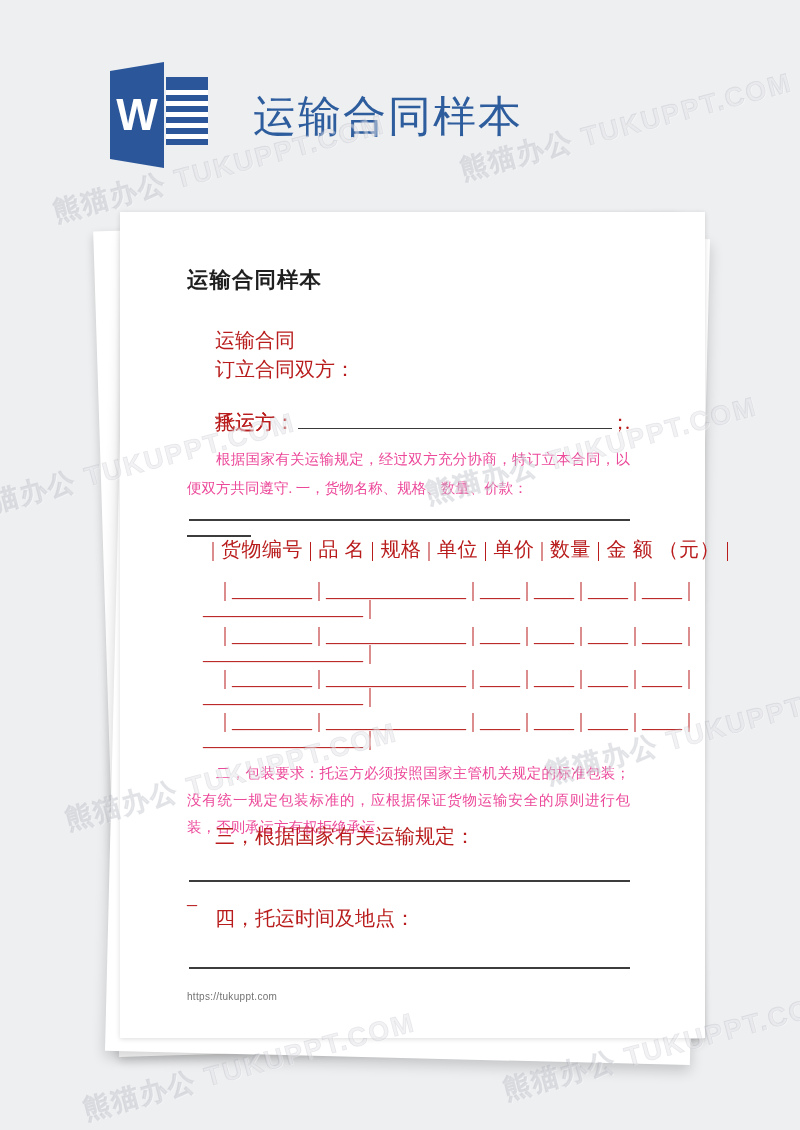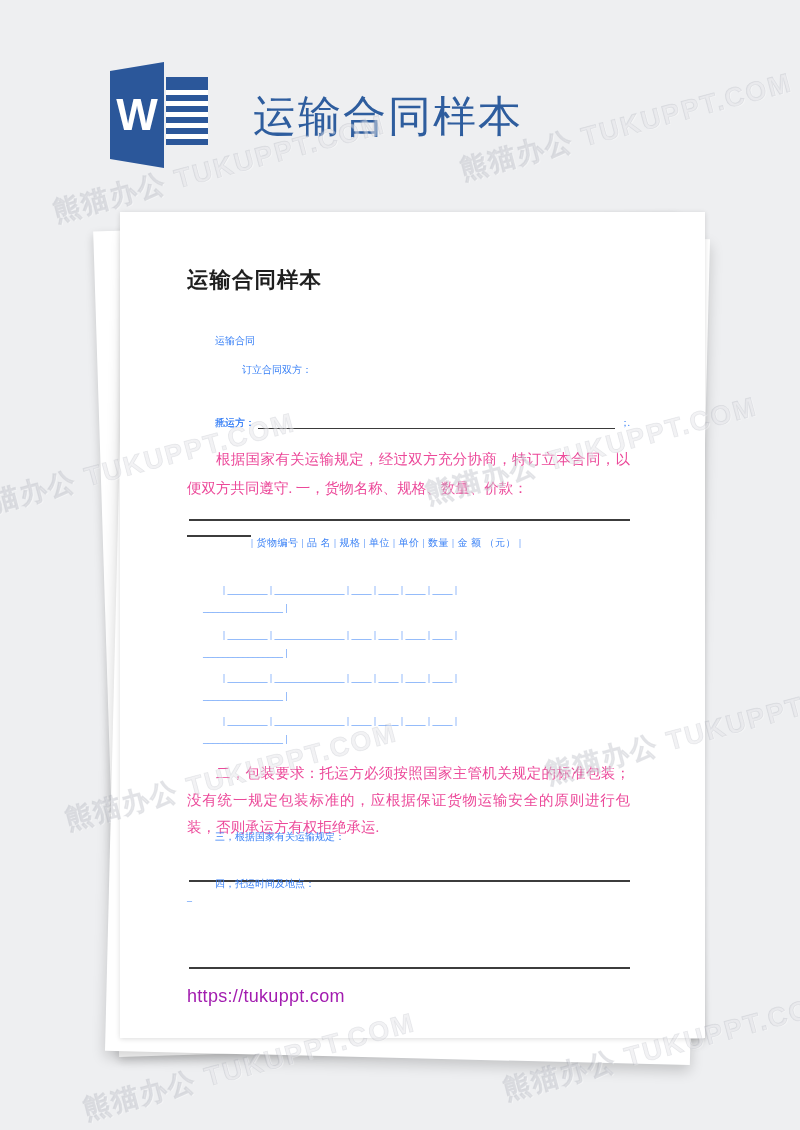--- a/index.html
+++ b/index.html
@@ -43,48 +43,48 @@
   .page-behind-2{
     transform:translate(-5px,20px) rotate(1.4deg);
     box-shadow:0 6px 14px rgba(0,0,0,.18);
   }
   .page-main{box-shadow:0 1px 5px rgba(0,0,0,.14);}
   .doc-content{
     position:absolute;left:67px;top:0;width:443px;height:826px;
     color:#2b2b2b;
     font-family:"Liberation Serif","DejaVu Serif",serif;
   }
-  .tline{position:absolute;left:0;font-size:10px;line-height:17px;white-space:nowrap;color:#3b82f6;}
+  .tline{position:absolute;left:0;font-size:20px;line-height:17px;white-space:nowrap;color:#b91c1c;}
   .indent{left:28px;}
   .doc-title{top:60px;font-size:21.5px;font-weight:bold;letter-spacing:1px;color:#1f1f1f;}
   .l-t1{top:120px;}
-  .l-t2{top:149px;margin-left:27px;}
+  .l-t2{top:149px;}
   .fill{display:flex;align-items:flex-end;width:415px;}
   .l-f1{top:158px;margin-top:44px;}
   .l-f2{top:202px;gap:8px;}
   .ufill{flex:1;height:0;border-bottom:1px solid #3a3a3a;margin:0 5px 2px 3px;}
   .para{position:absolute;left:0;width:100%;font-size:14.5px;text-align:justify;text-indent:2em;color:#ec4899;font-family:Liberation Serif, serif;}
   .l-p1{top:233px;line-height:28.5px;}
   .hr{position:absolute;left:2px;right:0;border-top:2px solid #3c3c3c;height:0;}
   .hr-1{top:307px;}
   .hr-s{top:323px;left:0;width:64px;right:auto;border-top:2px solid #3c3c3c;}
-  .l-th{top:322px;left:24px;letter-spacing:.5px;margin-left:40px;}
+  .l-th{top:329px;left:24px;letter-spacing:.5px;}
   .rowa{left:36px;}
   .rowb{left:16px;}
   .l-r1a{top:369px;} .l-r1b{top:387px;}
   .l-r2a{top:414px;} .l-r2b{top:432px;}
   .l-r3a{top:457px;} .l-r3b{top:475px;}
   .l-r4a{top:500px;} .l-r4b{top:518px;}
   .l-p2{top:548px;line-height:27px;}
   .l-t3{top:616px;}
   .hr-2{top:668px;}
   .l-us{top:676px;}
-  .l-t4{top:664px;font-family:Liberation Mono, monospace;}
+  .l-t4{top:698px;}
   .hr-3{top:755px;}
-  .l-url{top:776px;font-size:18px;font-family:"Liberation Sans",sans-serif;color:#a21caf;letter-spacing:.3px;}
+  .l-url{top:776px;font-size:10px;font-family:"Liberation Sans",sans-serif;color:#737373;letter-spacing:.3px;}
   
   .wm-layer{position:absolute;inset:0;z-index:6;pointer-events:none;overflow:hidden;}
   .wm{
     position:absolute;white-space:nowrap;
     font-size:27px;font-weight:bold;letter-spacing:2px;
     color:rgba(173,177,184,.16);
     -webkit-text-stroke:.8px rgba(150,155,165,.18);
     text-shadow:1px 1px 1px rgba(255,255,255,.45);
     transform:rotate(-15deg);
   }

